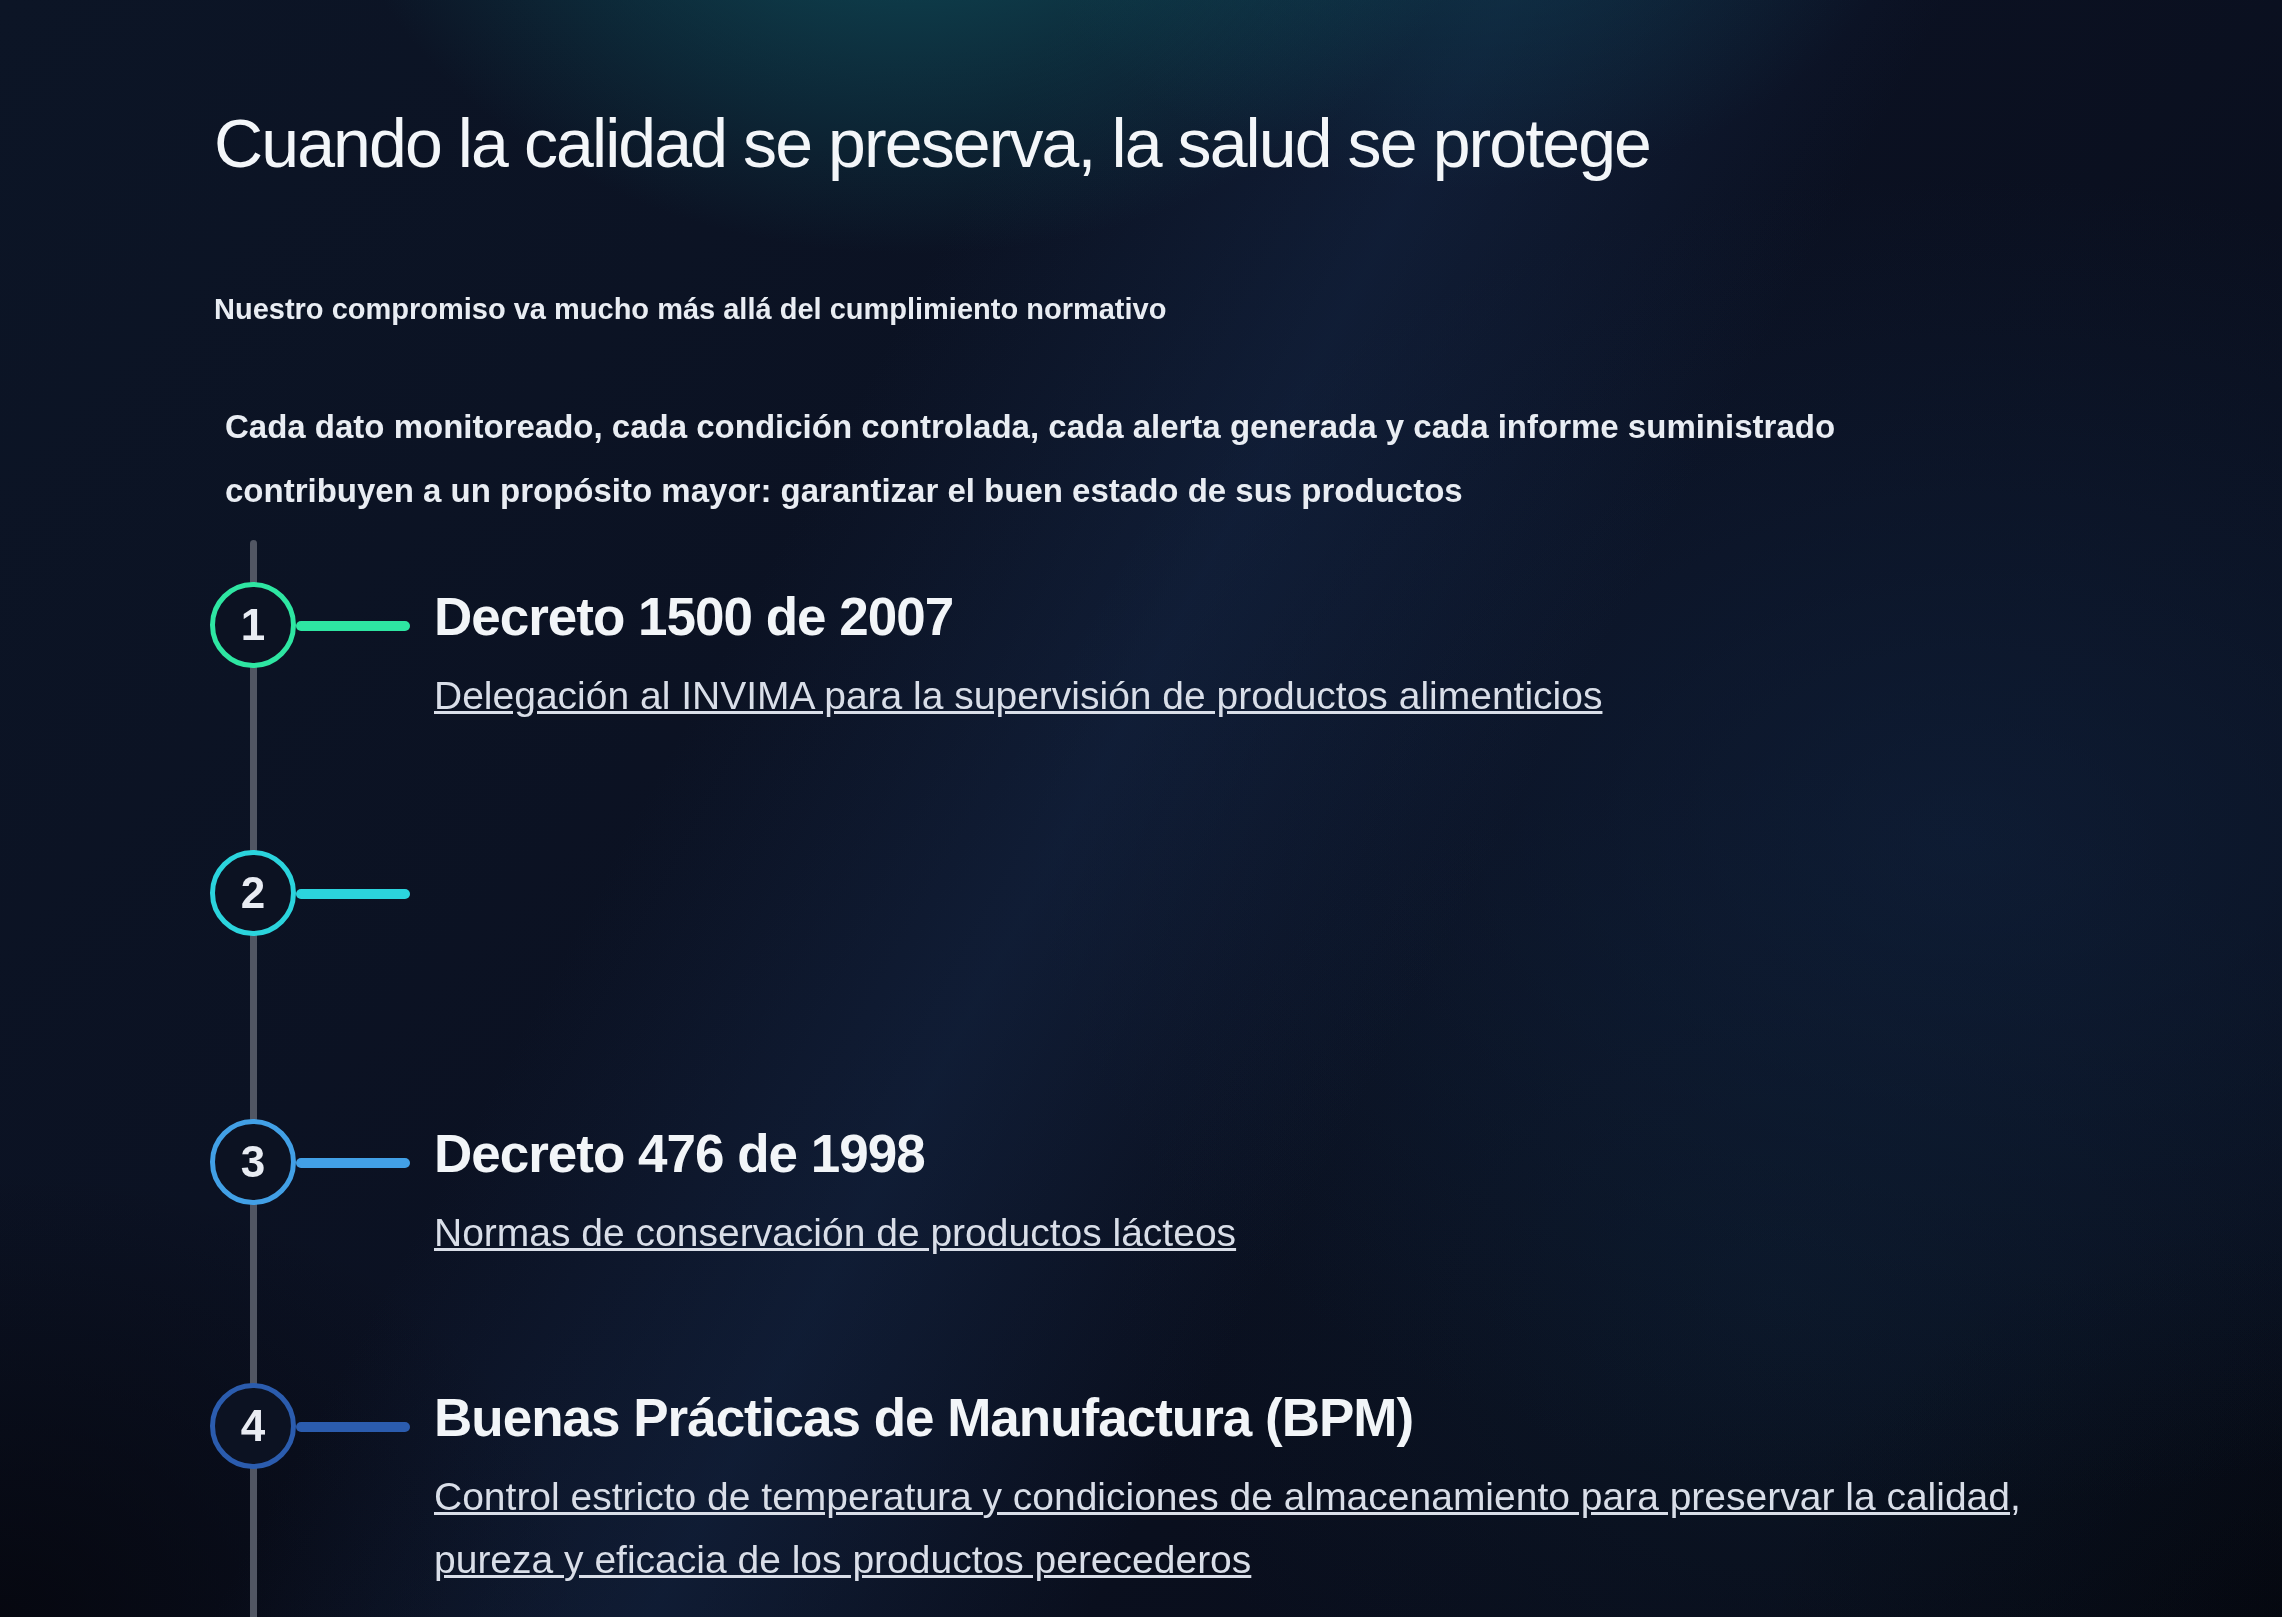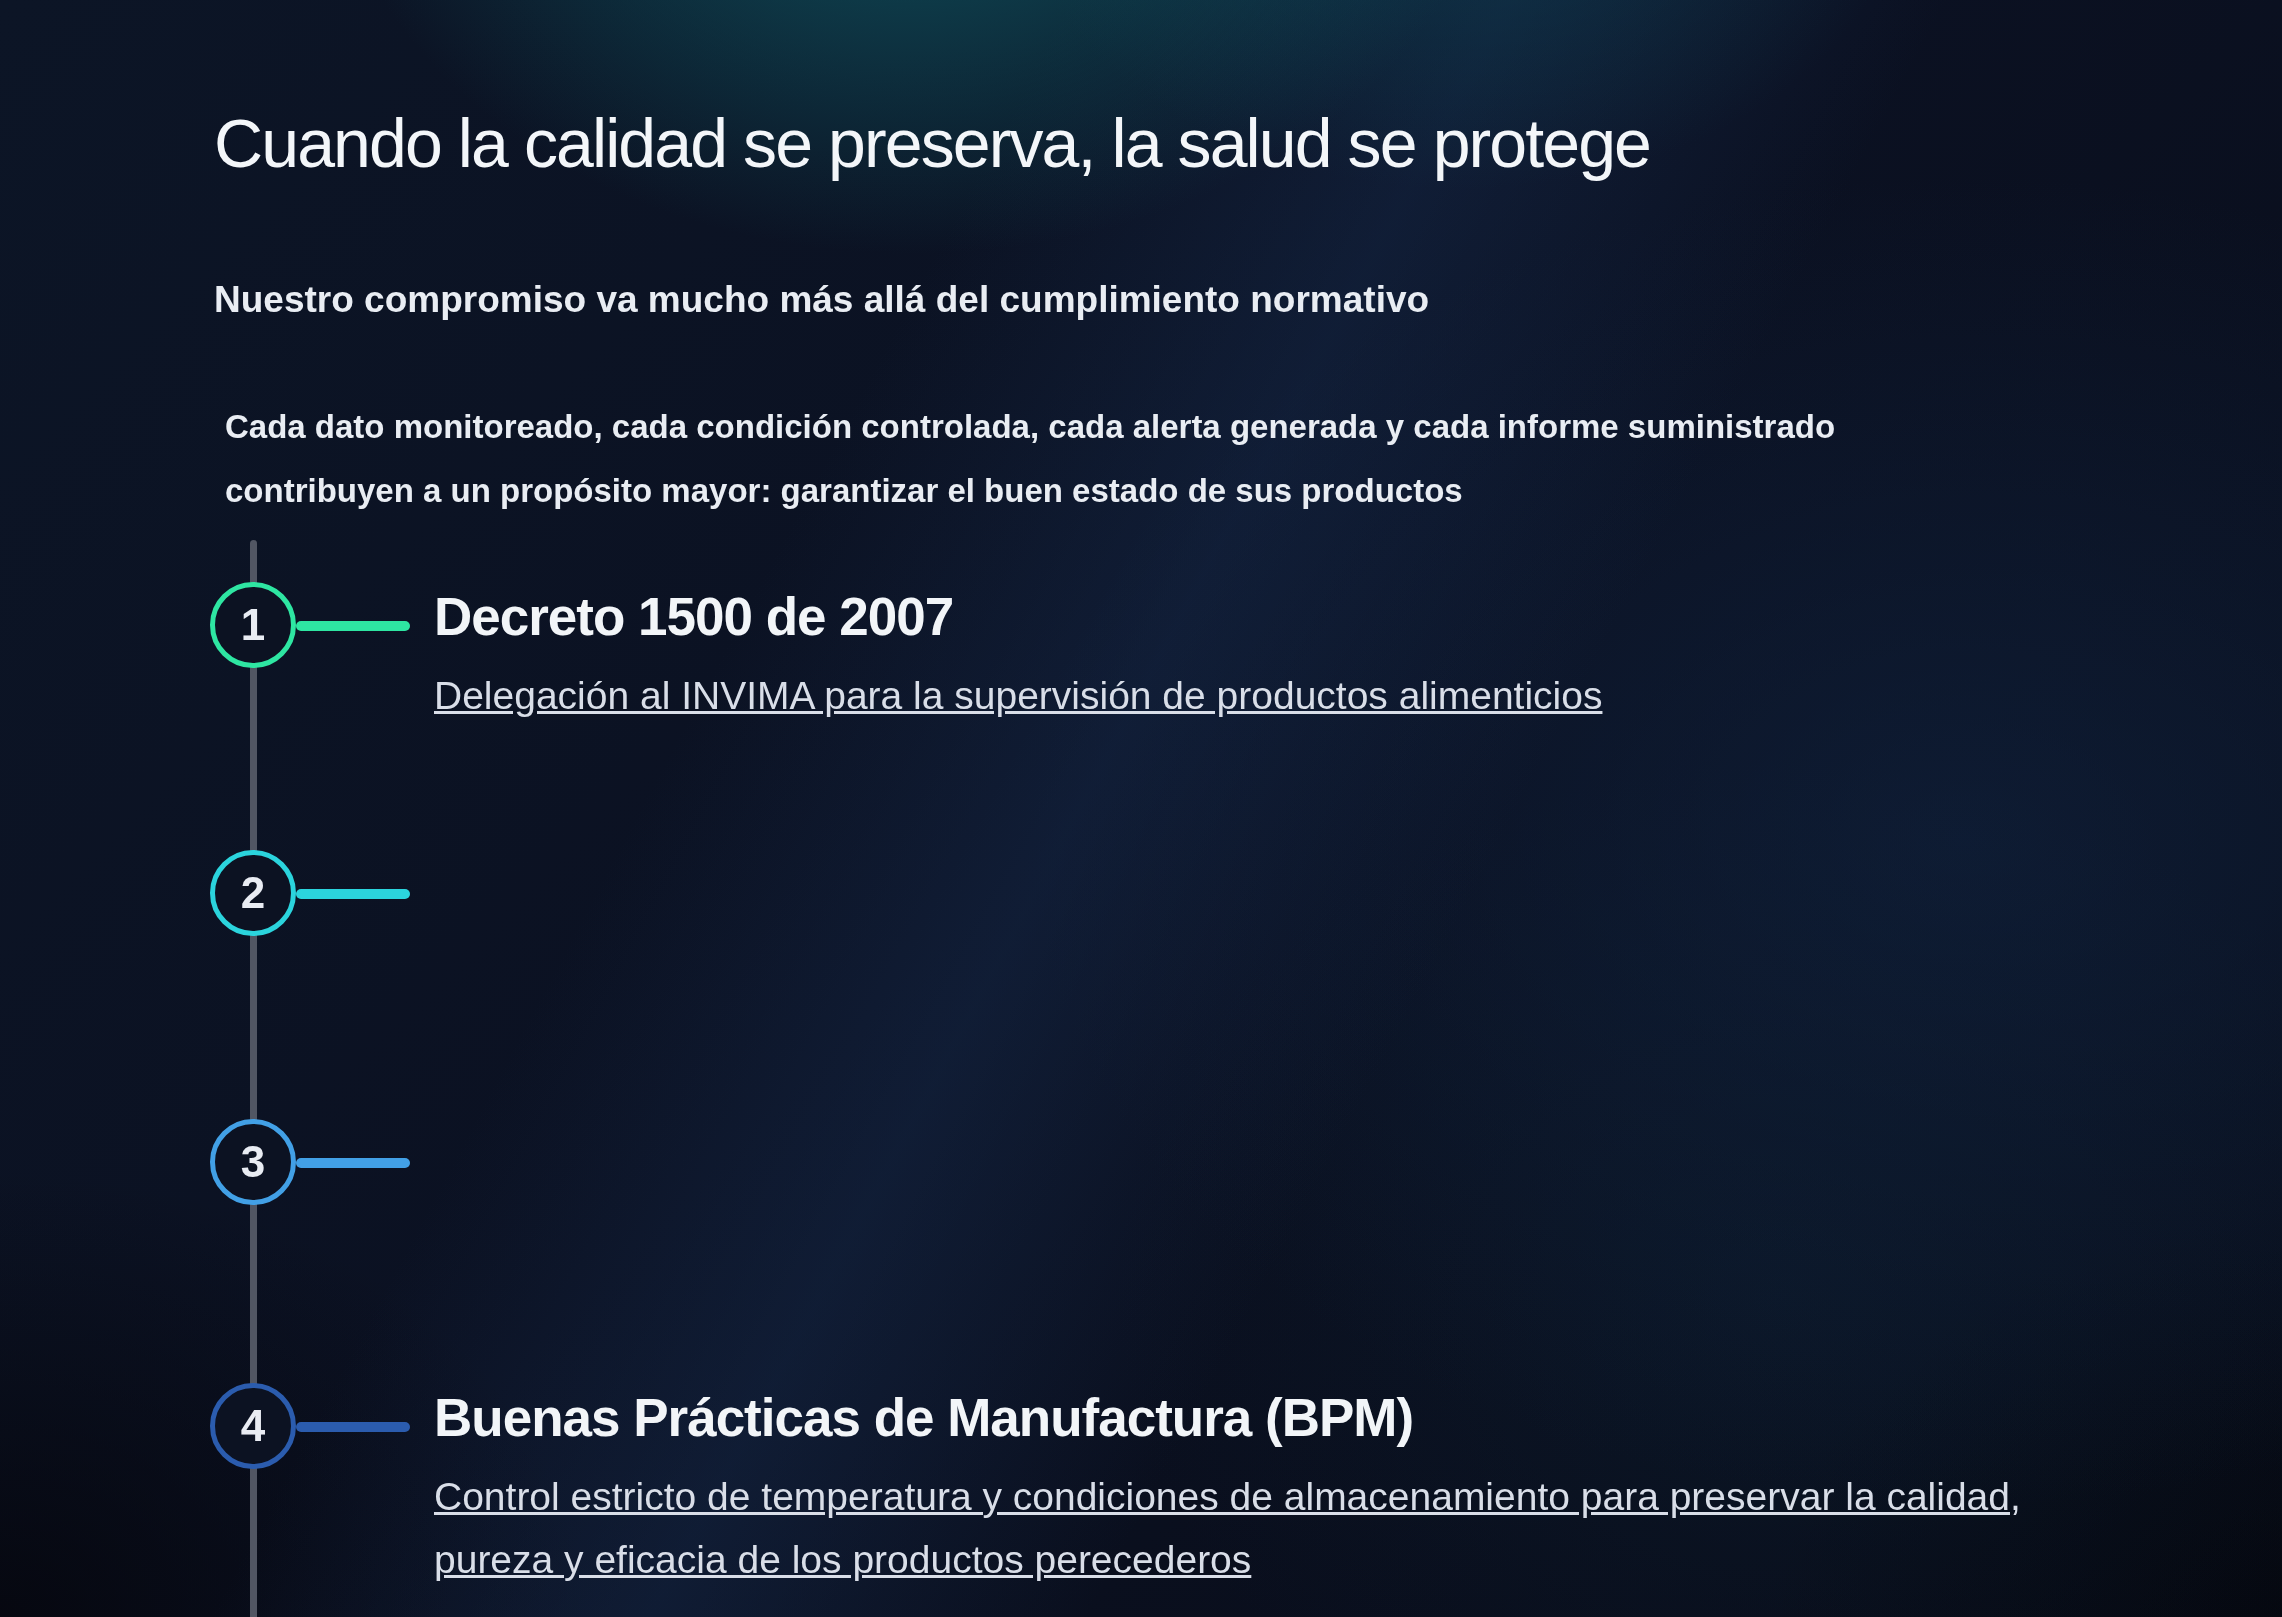--- a/index.html
+++ b/index.html
@@ -31,23 +31,23 @@
     margin: 0;
     font-size: 68px;
     line-height: 80px;
     font-weight: 400;
     letter-spacing: -1.9px;
     color: #f3f6f9;
   }
   .page-subtitle {
     position: absolute;
     left: 214px;
-    top: 279px;
+    top: 288px;
     margin: 0;
-    font-size: 37px;
+    font-size: 29px;
     line-height: 42px;
     font-weight: 700;
     color: #e9edf3;
   }
   .page-paragraph {
     position: absolute;
     left: 214px;
     top: 384px;
     margin: 11px;
     width: 1807px;
@@ -150,20 +150,24 @@
       <span class="tl-num">2</span>
     </div>
     <div class="tl-connector"></div>
   </div>
 
   <div class="tl-item" style="top: 1119px; --accent: #42a0e6;">
     <div class="tl-circle">
       <span class="tl-num">3</span>
     </div>
     <div class="tl-connector"></div>
+    <div class="tl-content">
+      <h3 class="tl-title">Decreto 476 de 1998</h3>
+      <p class="tl-desc">Normas de conservación de productos lácteos</p>
+    </div>
   </div>
 
   <div class="tl-item" style="top: 1383px; --accent: #2b5cae;">
     <div class="tl-circle">
       <span class="tl-num">4</span>
     </div>
     <div class="tl-connector"></div>
     <div class="tl-content">
       <h3 class="tl-title">Buenas Prácticas de Manufactura (BPM)</h3>
       <p class="tl-desc">Control estricto de temperatura y condiciones de almacenamiento para preservar la calidad, pureza y eficacia de los productos perecederos</p>

